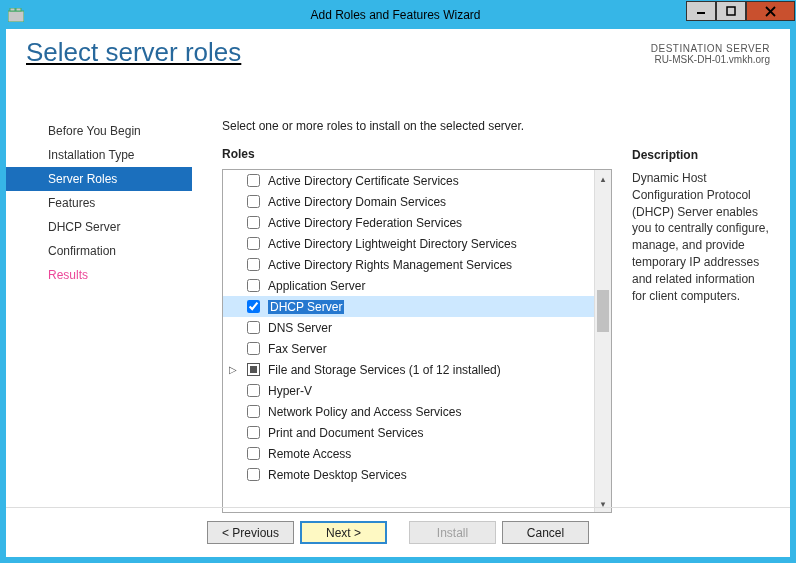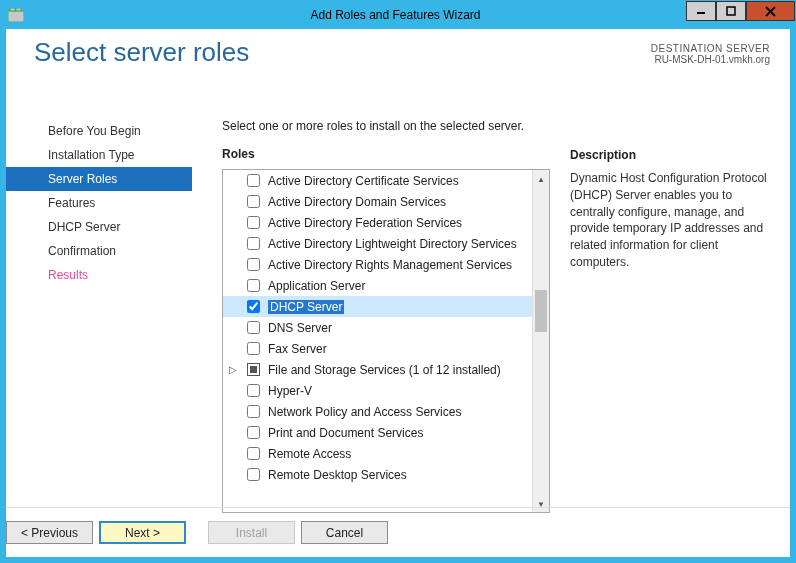--- a/index.html
+++ b/index.html
@@ -7,48 +7,48 @@
   .window { width: 796px; height: 563px; background: #36b6e7; padding: 1px; position: relative; }
   .titlebar { height: 28px; background: #36b6e7; display: flex; align-items: center; position: relative; }
   .title-icon { width: 16px; height: 14px; margin: 0 7px; }
   .title-text { position: absolute; left: 0; right: 5px; text-align: center; font-size: 12px; color: #000; pointer-events: none; }
   .win-controls { position: absolute; right: 0; top: 0; display: flex; }
   .wc { width: 30px; height: 20px; border: 1px solid #333; display: flex; align-items: center; justify-content: center; font-size: 12px; background: #cfcfcf; }
   .wc.min { background: #cfcfcf; }
   .wc.max { background: #cfcfcf; }
   .wc.close { background: #c9502e; width: 49px; }
   .client { position: absolute; left: 6px; right: 6px; bottom: 6px; top: 29px; background: #fff; }
-  .header { position: relative; height: 72px; padding: 8px 28px; }
+  .header { position: relative; height: 72px; padding: 8px 20px; text-decoration: underline; }
   .header h1 { font-size: 26px; font-weight: 300; color: #27689c; letter-spacing: 0px; }
   .dest { position: absolute; right: 20px; top: 14px; text-align: right; font-size: 10px; color: #555; }
   .dest .lbl { font-size: 10px; color: #555; letter-spacing: 0.5px; }
   .body { position: absolute; top: 88px; left: 0; right: 0; bottom: 50px; display: flex; }
   .nav { width: 186px; padding-top: 2px; }
   .nav-item { padding: 5px 0 5px 42px; font-size: 12px; color: #333; cursor: default; }
   .nav-item.selected { background: #1b6fbd; color: #fff; }
   .nav-item.disabled { color: #ec4899; }
   .content { flex: 1; padding: 2px 18px 0 30px; display: flex; gap: 20px; }
   .instr { font-size: 12px; color: #222; margin-bottom: 14px; }
-  .colA { width: 328px; }
+  .colA { width: 390px; }
   .colB { flex: 1; }
   .section-label { font-weight: 600; font-size: 12px; margin-bottom: 8px; color: #222;}
   .list-wrap { border: 1px solid #a8a8a8; height: 344px; display:flex; background: #fff;}
   .list-inner { flex:1; overflow: hidden; }
   .role { display: flex; align-items: center; height: 21px; padding-left: 24px; font-size: 12px; color: #222; position:relative;}
   .role input[type=checkbox]{ width:13px; height:13px; margin-right:8px; }
   .role.selected { background: #cde8ff; }
   .role.selected .role-label { background: #2678cf; color: #fff; padding: 0 2px;}
   .role .expander { position:absolute; left:6px; top:5px; font-size:10px; color:#555;}
   .cb-mixed { width:13px; height:13px; border:1px solid #555; background:#fff; margin-right:8px; display:inline-flex; align-items:center; justify-content:center;}
   .cb-mixed::after { content:""; width:7px; height:7px; background:#555; }
   .scrollbar { width: 17px; background: #efefef; border-left: 1px solid #ddd; position:relative;}
   .sb-btn { height:17px; background:#efefef; display:flex; align-items:center; justify-content:center; font-size:9px; color:#555;}
   .sb-thumb { position:absolute; left:2px; right:2px; top:120px; height:42px; background:#c1c1c1;}
   .desc-text { font-size: 12px; color: #333; line-height: 1.4;}
-  .footer { position: absolute; left:0; right:0; bottom:0; height: 50px; border-top: 1px solid #ddd; display:flex; align-items:center; justify-content:flex-start; gap:6px;}
+  .footer { position: absolute; left:0; right:0; bottom:0; height: 50px; border-top: 1px solid #ddd; display:flex; align-items:center; justify-content:center; gap:6px;}
   .btn { width: 87px; height: 23px; font-size: 12px; border: 1px solid #8c8c8c; background: #e9e9e9; color:#222; display:flex; align-items:center; justify-content:center;}
   .btn.primary { border: 2px solid #2d89cf; background: #fef9c3;}
   .btn.disabled { color:#a0a0a0; border-color:#c8c8c8;}
 </style>
 </head>
 <body>
 
 <div class="window">
   <div class="titlebar">
     <svg class="title-icon" viewBox="0 0 16 14">

